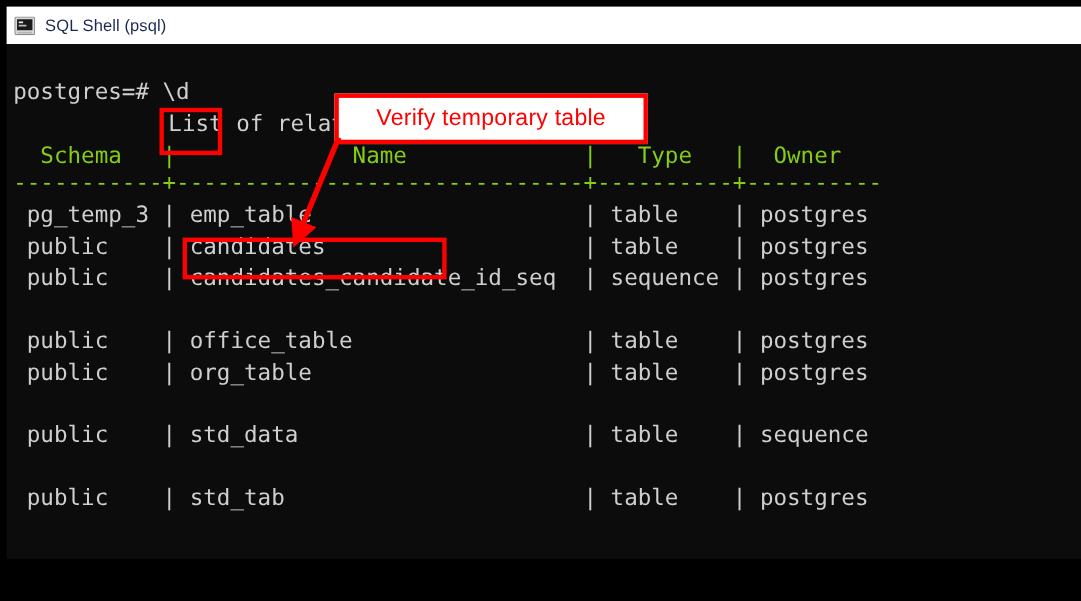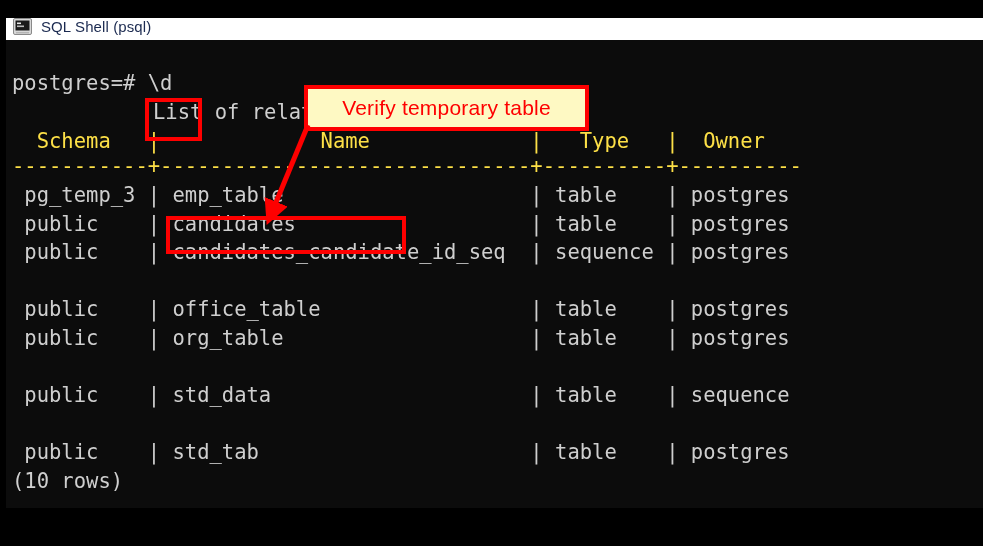--- a/index.html
+++ b/index.html
@@ -20,26 +20,26 @@
     width: 983px;
     height: 546px;
     background: #000000;
     box-sizing: border-box;
     border: 3px solid #000000;
   }
 
   
   #titlebar {
     position: absolute;
-    left: 3px; top: 15px;
+    left: 3px; top: 3px;
     width: 977px;
     height: 34px;
     background: #ffffff;
     display: flex;
-    align-items: flex-start;
+    align-items: center;
     box-sizing: border-box;
     padding-left: 7px;
   }
   #title-icon {
     width: 19px;
     height: 17px;
     flex: 0 0 auto;
     position: relative;
     margin-right: 9px;
   }
@@ -67,41 +67,41 @@
     left: 6px;
     white-space: pre;
     font-family: "DejaVu Sans Mono", monospace;
     font-size: 20.5px;
     line-height: 28.6px;
     color: #cfcfcf;
     letter-spacing: 0px;
   }
 
   .dim {
-    color: #fde047;
+    color: #84cc16;
   }
 
   
   .anno-box {
     position: absolute;
     border: 4px solid #fe0000;
     box-sizing: border-box;
     background: transparent;
     pointer-events: none;
   }
 
   #anno-callout {
     left: 298px;
     top: 45px;
     width: 285px;
     height: 46px;
     display: flex;
     align-items: center;
     justify-content: center;
-    background: #fef9c3;
+    background: #ffffff;
   }
   #anno-callout-text {
     font-family: "Liberation Sans", sans-serif;
     font-size: 21px;
     color: #fe0000;
     white-space: nowrap;
     letter-spacing: 0.2px;
   }
 
   #anno-cmd-box {
@@ -156,21 +156,20 @@
     <div class="term-line dim" style="top:112px;">-----------+------------------------------+----------+----------</div>
 
     <div class="term-line" style="top:141px;"> pg_temp_3 | emp_table                    | table    | postgres</div>
     <div class="term-line" style="top:169.6px;"> public    | candidates                   | table    | postgres</div>
     <div class="term-line" style="top:198.2px;"> public    | candidates_candidate_id_seq  | sequence | postgres</div>
     <div class="term-line" style="top:255.4px;"> public    | office_table                 | table    | postgres</div>
     <div class="term-line" style="top:284px;"> public    | org_table                    | table    | postgres</div>
     <div class="term-line" style="top:341.2px;"> public    | std_data                     | table    | sequence</div>
     <div class="term-line" style="top:398.4px;"> public    | std_tab                      | table    | postgres</div>
 
-    <div class="term-line" style="top:427px;">(10 rows)</div>
 
     <div class="anno-box" id="anno-cmd-box"></div>
 
     <div class="anno-box" id="anno-callout">
       <span id="anno-callout-text">Verify temporary table</span>
     </div>
 
     <svg id="anno-arrow">
       <defs>
         <marker id="arrowhead" markerWidth="5" markerHeight="5" refX="2.2" refY="2.5" orient="auto">

